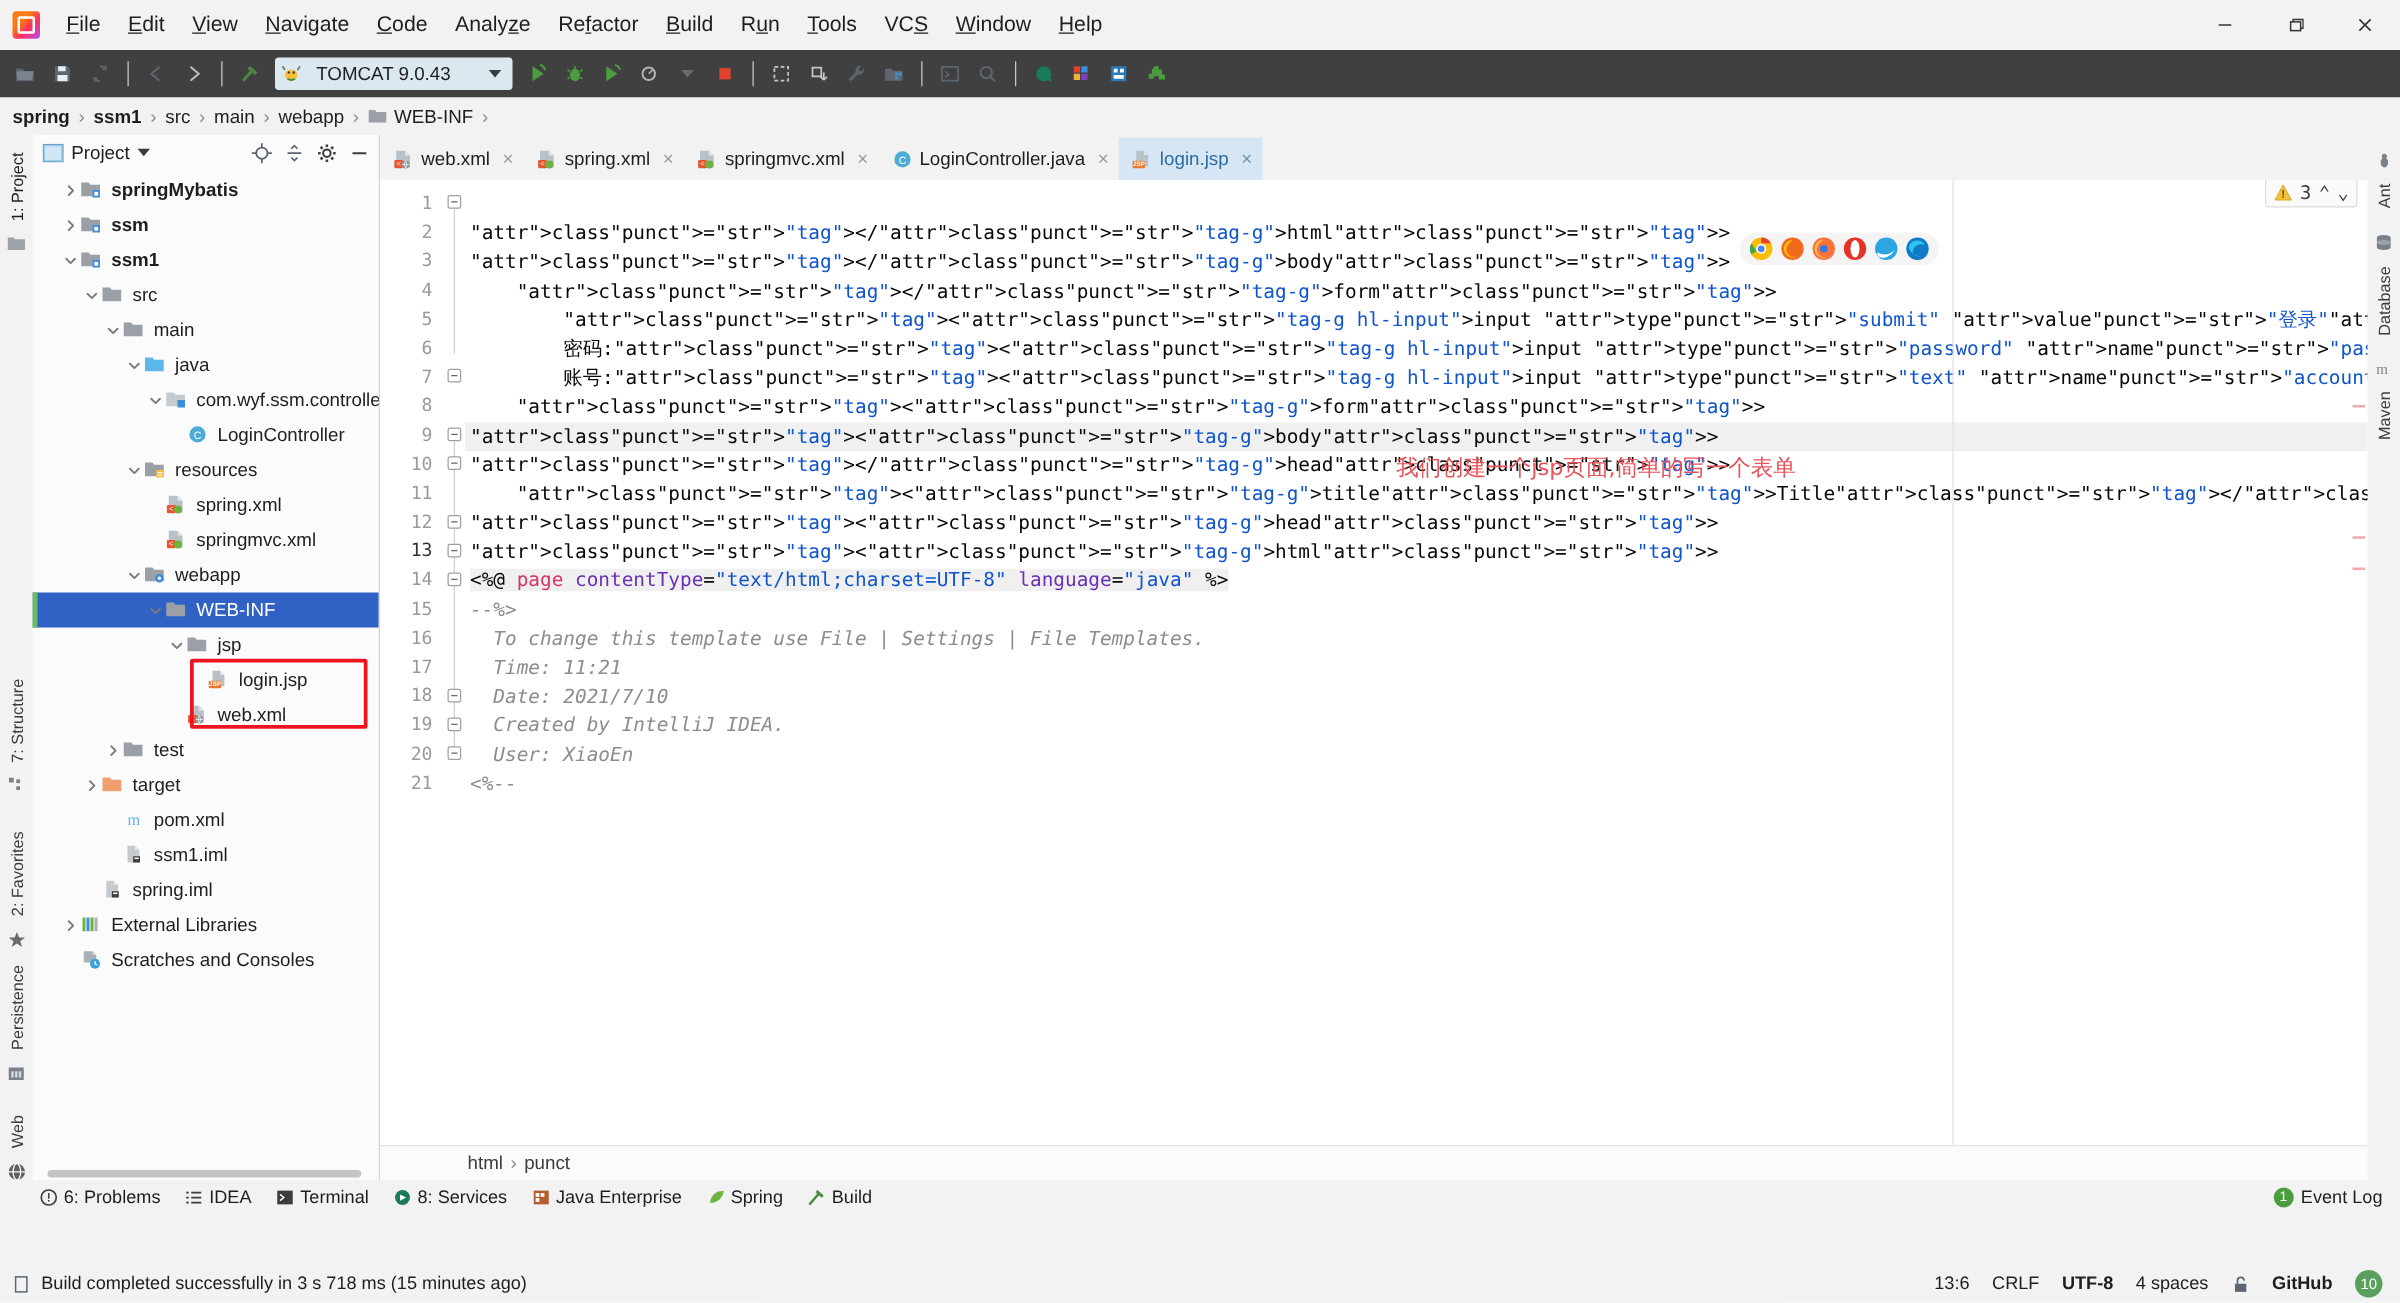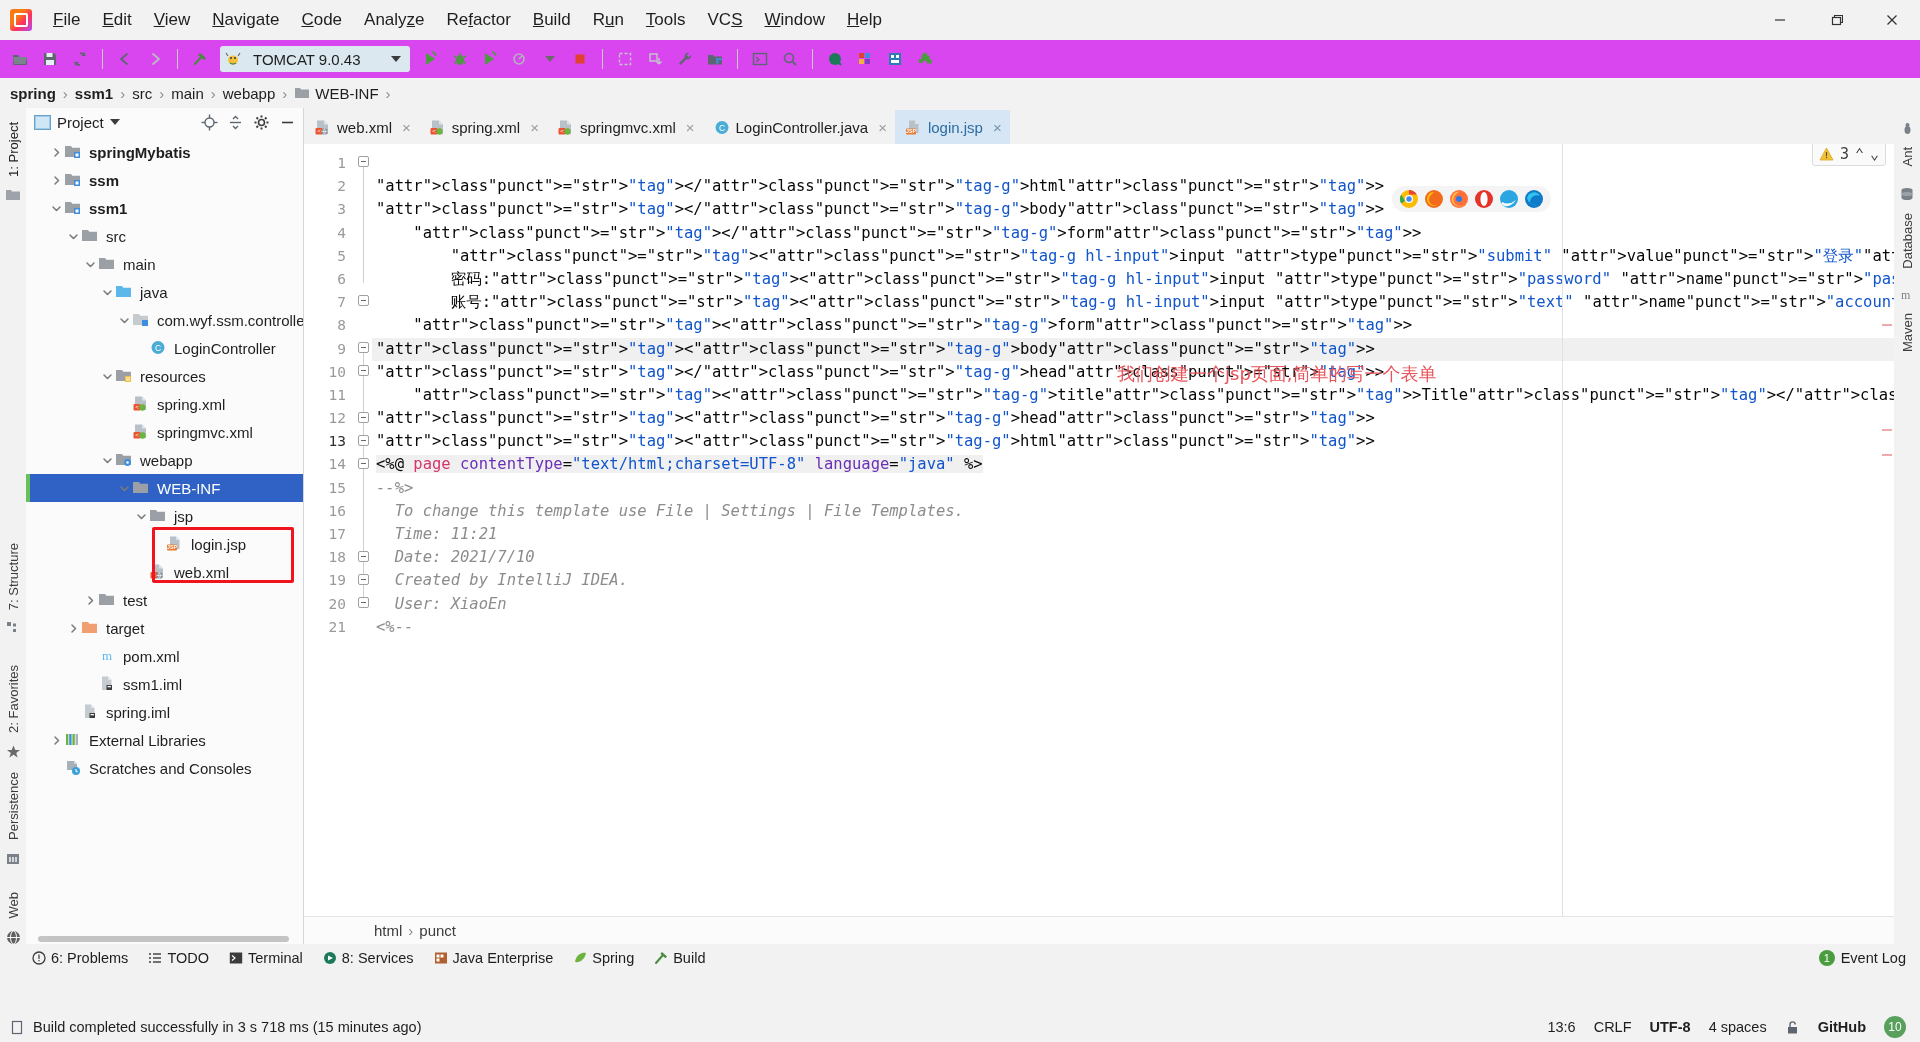--- a/index.html
+++ b/index.html
@@ -38,21 +38,21 @@
   }
   .win-buttons { margin-left: auto; display: flex; height: 40px; }
   .win-btn {
     width: 56px; height: 40px; display: flex; align-items: center; justify-content: center;
     color: #333;
   }
 
   
   .toolbar {
     height: 38px; flex: 0 0 38px; display: flex; align-items: center;
-    padding-left: 6px; gap: 2px; background: #d946ef;
+    padding-left: 6px; gap: 2px; background: #404040;
   }
   .tb-btn {
     width: 28px; height: 28px; display: flex; align-items: center; justify-content: center;
     border-radius: 3px; position: relative;
   }
   .tb-sep { width: 1px; height: 20px; background: #c9c9c9; margin: 0 6px; }
   .run-config {
     display: flex; align-items: center; height: 26px; background: #dbe8ef;
     border-radius: 3px; padding: 0 4px 0 4px; margin: 0 4px; gap: 5px;
     min-width: 190px;
@@ -1075,21 +1075,21 @@
       </div>
       <div class="tw-item">
         <svg width="14" height="14" viewBox="0 0 14 14">
           <line x1="1" y1="3" x2="3" y2="3" stroke="#3c3c3c" stroke-width="1.4"></line>
           <line x1="5" y1="3" x2="13" y2="3" stroke="#3c3c3c" stroke-width="1.4"></line>
           <line x1="1" y1="7" x2="3" y2="7" stroke="#3c3c3c" stroke-width="1.4"></line>
           <line x1="5" y1="7" x2="13" y2="7" stroke="#3c3c3c" stroke-width="1.4"></line>
           <line x1="1" y1="11" x2="3" y2="11" stroke="#3c3c3c" stroke-width="1.4"></line>
           <line x1="5" y1="11" x2="13" y2="11" stroke="#3c3c3c" stroke-width="1.4"></line>
         </svg>
-        <span>TODO</span>
+        <span>IDEA</span>
       </div>
       <div class="tw-item">
         <svg width="14" height="14" viewBox="0 0 14 14">
           <rect x="0.8" y="1.5" width="12.4" height="11" fill="#3c3c3c"></rect>
           <path d="M3 4.5 L6 7 L3 9.5" stroke="#fff" stroke-width="1.2" fill="none"></path>
         </svg>
         <span>Terminal</span>
       </div>
       <div class="tw-item">
         <svg width="14" height="14" viewBox="0 0 14 14">

